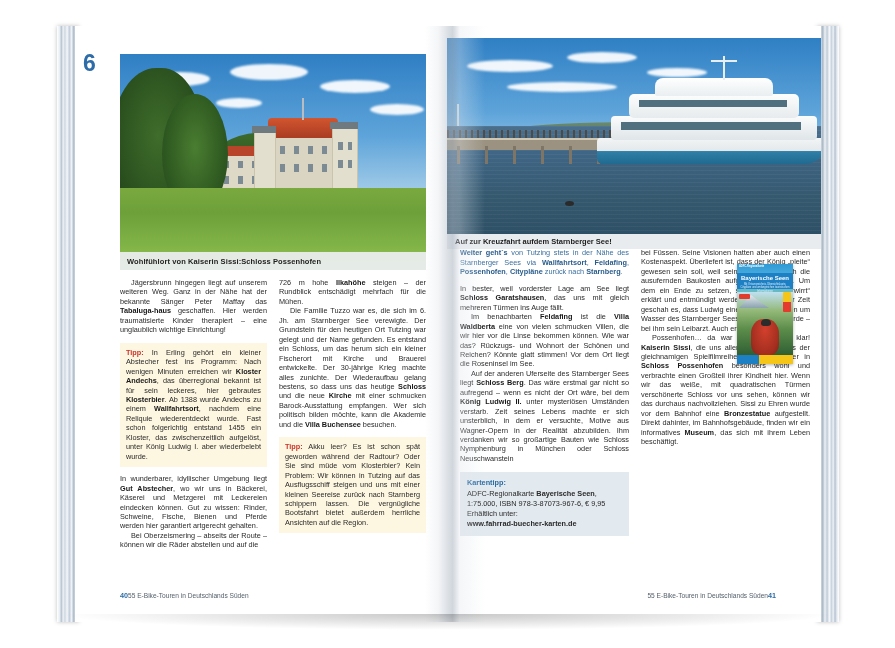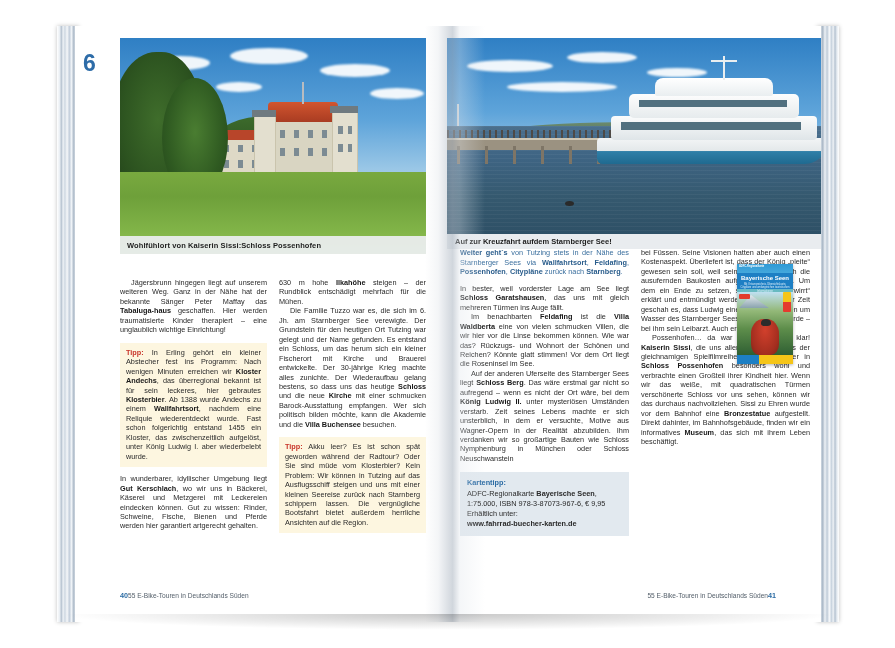--- a/index.html
+++ b/index.html
@@ -57,21 +57,21 @@
 
   
   .chap-num{
     position:absolute;left:8px;top:26px;
     font-size:23px;font-weight:bold;color:#2d6ca8;line-height:1;
   }
 
   
   .photo{position:relative;overflow:hidden;}
   .photo-left{
-    position:absolute;left:45px;top:12px;width:306px;height:216px;
+    position:absolute;left:45px;top:28px;width:306px;height:216px;
   }
   .photo-right{
     position:absolute;left:0px;top:12px;width:374px;height:196px;
   }
   .sky{position:absolute;inset:0;
     background:linear-gradient(180deg,#2f7fc4 0%,#5ea4da 38%,#a8cfe9 66%,#d8e9f4 100%);}
   .cloud{position:absolute;background:#fff;border-radius:50%;opacity:.92;filter:blur(1.2px);}
 
   
   .tree{
@@ -303,25 +303,26 @@
       </div>
 
       <div class="cols cols-left">
         <div class="col">
           <p class="body ind"><span>Jägersbrunn hingegen liegt auf unserem weiteren Weg. Ganz in der Nähe hat der bekannte Sänger Peter Maffay das </span><span class="b">Tabaluga-haus</span><span> geschaffen. Hier werden traumatisierte Kinder therapiert – eine unglaublich wichtige Einrichtung!</span></p>
 
           <div class="tipbox">
             <span class="lbl">Tipp:</span><span> In Erling gehört ein kleiner Abstecher fest ins Programm: Nach wenigen Minuten erreichen wir </span><span class="b">Kloster Andechs</span><span>, das überregional bekannt ist für sein leckeres, hier gebrautes </span><span class="b">Klosterbier</span><span>. Ab 1388 wurde Andechs zu einem </span><span class="b">Wallfahrtsort</span><span>, nachdem eine Reliquie wiederentdeckt wurde. Fast schon folgerichtig entstand 1455 ein Kloster, das zwischenzeitlich aufgelöst, unter König Ludwig I. aber wiederbelebt wurde.</span>
           </div>
 
-          <p class="body gap"><span>In wunderbarer, idyllischer Umgebung liegt </span><span class="b">Gut Kerschlach</span><span>, wo wir uns in Bäckerei, Käserei und Metzgerei mit Leckereien eindecken können. Gut zu wissen: Rinder, Schweine, Fische, Bienen und Pferde werden hier garantiert artgerecht gehalten.</span></p>
+          <p class="body gap"><span>In wunderbarer, idyllischer Umgebung liegt </span><span class="b">Gut Abstecher</span><span>, wo wir uns in Bäckerei, Käserei und Metzgerei mit Leckereien eindecken können. Gut zu wissen: Rinder, Schweine, Fische, Bienen und Pferde werden hier garantiert artgerecht gehalten.</span></p>
+          <p class="body ind">Bei Oberzeismering – abseits der Route – können wir die Räder abstellen und auf die</p>
         </div>
 
         <div class="col">
-          <p class="body"><span>630 m hohe </span><span class="b">Ilkahöhe</span><span> steigen – der Rundblick entschädigt mehrfach für die Mühen.</span></p>
+          <p class="body"><span>726 m hohe </span><span class="b">Ilkahöhe</span><span> steigen – der Rundblick entschädigt mehrfach für die Mühen.</span></p>
           <p class="body ind"><span>Die Familie Tuzzo war es, die sich im 6. Jh. am Starnberger See verewigte. Der Grundstein für den heutigen Ort Tutzing war gelegt und der Name gefunden. Es entstand ein Schloss, um das herum sich ein kleiner Fischerort mit Kirche und Brauerei entwickelte. Der 30-jährige Krieg machte alles zunichte. Der Wiederaufbau gelang bestens, so dass uns das heutige </span><span class="b">Schloss</span><span> und die neue </span><span class="b">Kirche</span><span> mit einer schmucken Barock-Ausstattung empfangen. Wer sich politisch bilden möchte, kann die Akademie und die </span><span class="b">Villa Buchensee</span><span> besuchen.</span></p>
 
           <div class="tipbox">
             <span class="lbl">Tipp:</span><span> Akku leer? Es ist schon spät geworden während der Radtour? Oder Sie sind müde vom Klosterbier? Kein Problem: Wir können in Tutzing auf das Ausflugsschiff steigen und uns mit einer kleinen Seereise zurück nach Starnberg schippern lassen. Die vergnügliche Bootsfahrt bietet außerdem herrliche Ansichten auf die Region.</span>
           </div>
         </div>
       </div>
 
       <div class="footer footer-left">
         <span class="pn">40</span>

